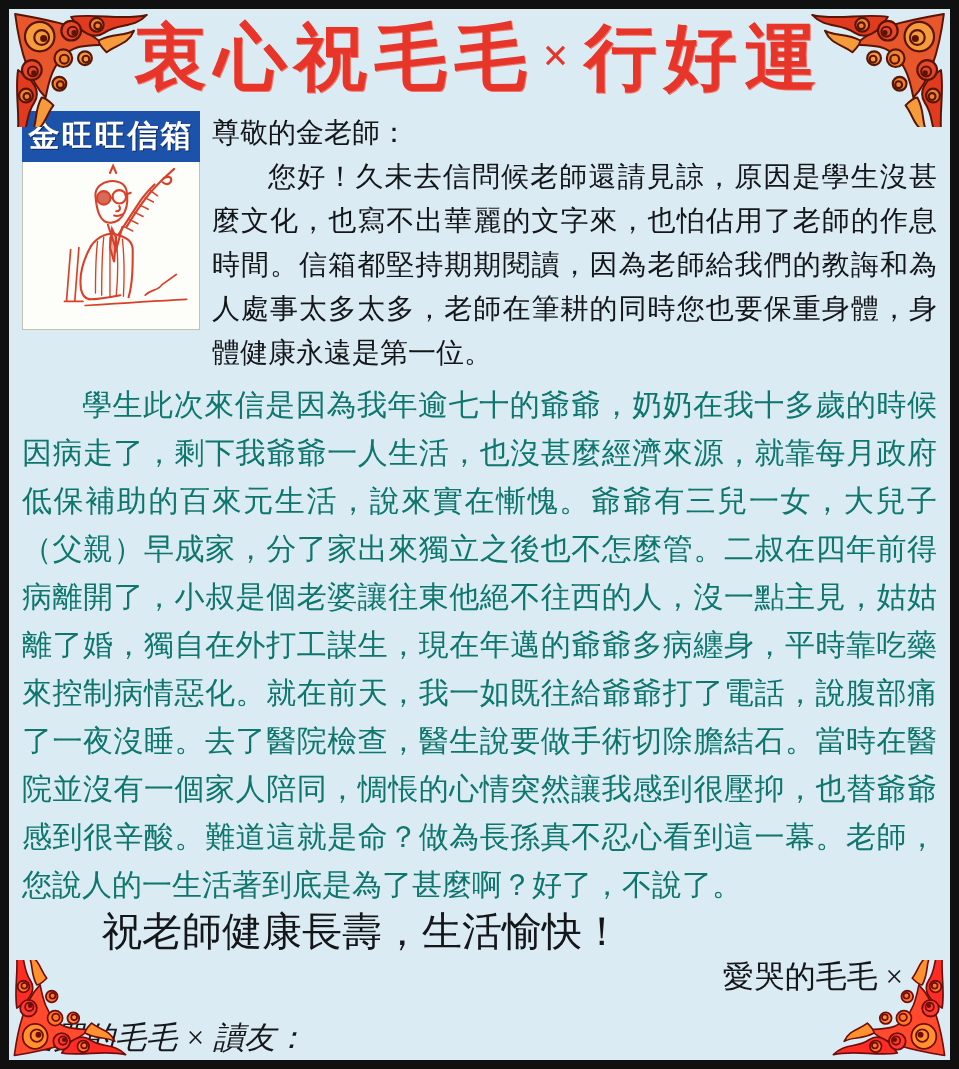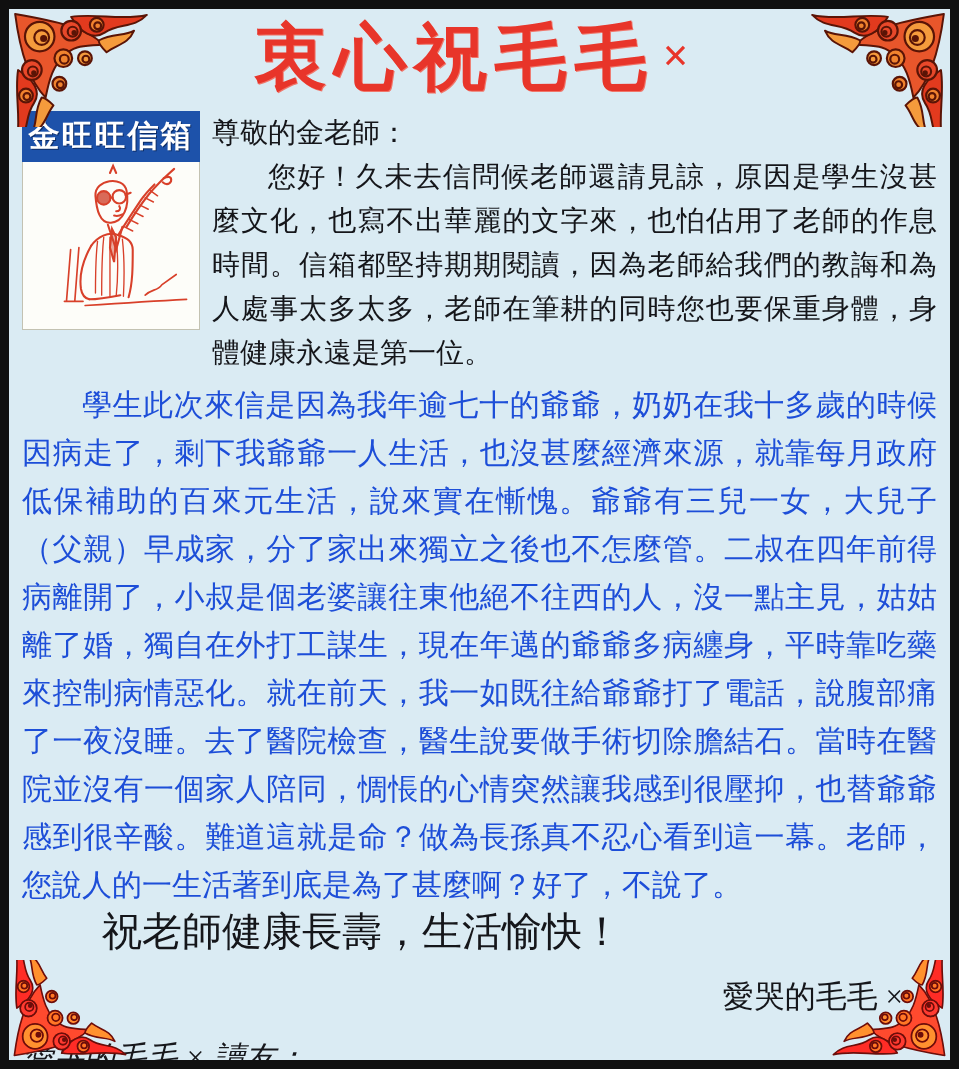--- a/index.html
+++ b/index.html
@@ -70,32 +70,32 @@
     text-justify:inter-character;
   }
   .intro-col .salutation { text-align:left; }
   .intro-col .para { text-indent:2em; }
 
   
   .letter-body {
     margin-top:6px;
     font-size:30px;
     line-height:48px;
-    color:#1d4ed8;
+    color:#0f766e;
     text-align:justify;
     text-justify:inter-character;
     text-indent:2em;
   }
   .letter-closing {
     font-size:40px; line-height:46px; color:#15161a;
     text-indent:2em;
   }
   .letter-signature {
     font-size:31px; line-height:40px; color:#15161a;
-    text-align:right; padding-right:34px; margin-top:22px;
+    text-align:right; padding-right:34px; margin-top:2px;
   }
 
   
   .reply {
     margin-top:16px;
     font-size:31px;
     line-height:50px;
     color:#17181c;
     font-style:italic;
   }
@@ -149,20 +149,21 @@
     <svg class="corner bl">
         <use href="#flourish"></use>
       </svg>
     <svg class="corner br">
         <use href="#flourish"></use>
       </svg>
 
     <div class="title-row">
       <span class="title-part">衷心祝毛毛</span>
       <span class="title-sep">×</span>
+      <span class="title-part">行好運</span>
     </div>
 
     <div class="content">
 
       <div class="top-row">
 
         <div class="mailbox">
           <div class="mailbox-header">金旺旺信箱</div>
           <div class="illustration-box">
             <svg viewBox="0 0 170 160" preserveAspectRatio="xMidYMid meet">

